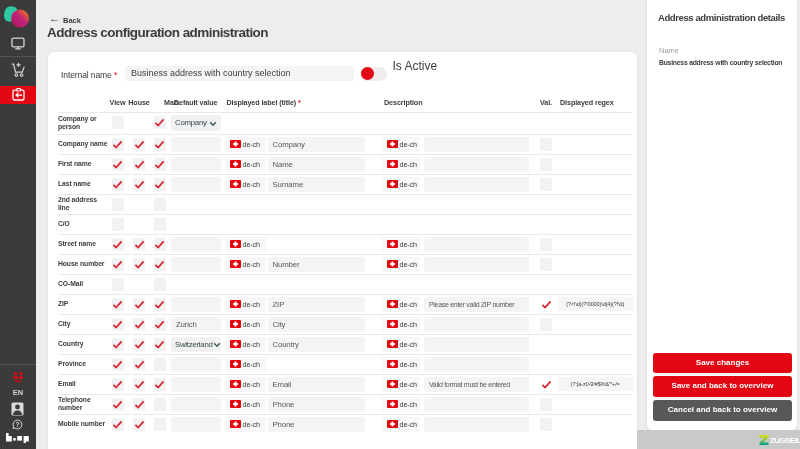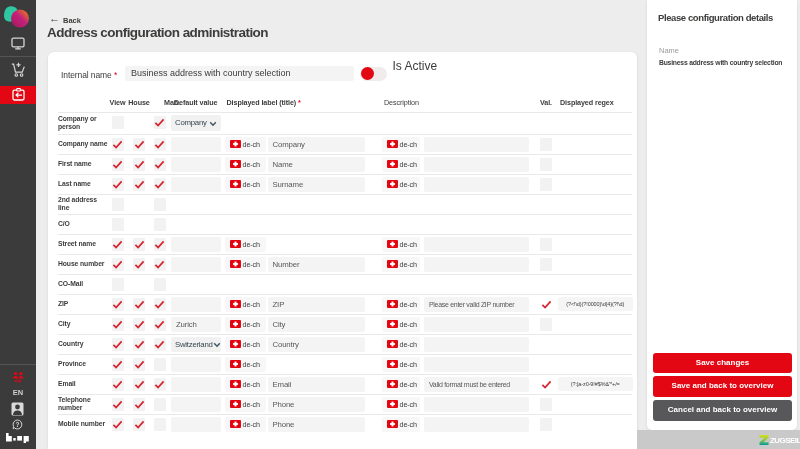--- a/index.html
+++ b/index.html
@@ -14,21 +14,21 @@
 <div class="abs" style="left:61px;top:69.5px;font-size:8.5px;letter-spacing:-0.1px;color:#3c3c3b">Internal name <span style="color:#e30613">*</span></div>
 <div class="abs" style="left:125px;top:66px;width:229px;height:15px;background:#f4f4f4;border-radius:2px;font-size:9px;color:#3c3c3b;line-height:15px;padding-left:6px">Business address with country selection</div>
 <div class="abs" style="left:360px;top:66.5px;width:27px;height:14px;background:#f0ecec;border-radius:7px"></div>
 <div class="abs" style="left:361px;top:67px;width:13px;height:13px;background:#e30613;border-radius:50%"></div>
 <div class="abs" style="left:392.5px;top:59px;font-size:12px;color:#3c3c3b">Is Active</div>
 <div style="position:absolute;top:97.5px;font-size:7.2px;letter-spacing:-0.1px;font-weight:bold;color:#3c3c3b;left:97.5px;width:40px;text-align:center;">View</div>
 <div style="position:absolute;top:97.5px;font-size:7.2px;letter-spacing:-0.1px;font-weight:bold;color:#3c3c3b;left:119px;width:40px;text-align:center;">House</div>
 <div style="position:absolute;top:97.5px;font-size:7.2px;letter-spacing:-0.1px;font-weight:bold;color:#3c3c3b;left:140px;width:40px;text-align:right;">Man.</div>
 <div style="position:absolute;top:97.5px;font-size:7.2px;letter-spacing:-0.1px;font-weight:bold;color:#3c3c3b;left:174px;">Default value</div>
 <div style="position:absolute;top:97.5px;font-size:7.2px;letter-spacing:-0.1px;font-weight:bold;color:#3c3c3b;left:226.5px;">Displayed label (title) <span style="color:#e30613">*</span></div>
-<div style="position:absolute;top:97.5px;font-size:7.2px;letter-spacing:-0.1px;font-weight:normal;color:#3c3c3b;left:384px;">Description</div>
+<div style="position:absolute;top:97.5px;font-size:7.2px;letter-spacing:-0.1px;font-weight:bold;color:#3c3c3b;left:384px;">Description</div>
 <div style="position:absolute;top:97.5px;font-size:7.2px;letter-spacing:-0.1px;font-weight:bold;color:#3c3c3b;left:526px;width:40px;text-align:center;">Val.</div>
 <div style="position:absolute;top:97.5px;font-size:7.2px;letter-spacing:-0.1px;font-weight:bold;color:#3c3c3b;left:560px;">Displayed regex</div>
 <div class="abs" style="left:58px;top:111.5px;width:574px;height:1px;background:#e9e9e9"></div>
 <div class="abs" style="left:58px;top:134px;width:574px;height:1px;background:#e9e9e9"></div>
 <div class="abs" style="left:58px;top:154px;width:574px;height:1px;background:#e9e9e9"></div>
 <div class="abs" style="left:58px;top:174px;width:574px;height:1px;background:#e9e9e9"></div>
 <div class="abs" style="left:58px;top:194px;width:574px;height:1px;background:#e9e9e9"></div>
 <div class="abs" style="left:58px;top:214px;width:574px;height:1px;background:#e9e9e9"></div>
 <div class="abs" style="left:58px;top:234px;width:574px;height:1px;background:#e9e9e9"></div>
 <div class="abs" style="left:58px;top:254px;width:574px;height:1px;background:#e9e9e9"></div>
@@ -424,21 +424,21 @@
 <div style="position:absolute;left:267.5px;top:416.5px;width:97px;height:15px;background:#f4f4f4;border-radius:2px;font-size:7.8px;letter-spacing:-0.15px;color:#58585a;line-height:15px;padding-left:5px;white-space:nowrap;overflow:hidden">Phone</div>
 <div style="position:absolute;left:382px;top:416.5px;width:38px;height:15px;background:#f7f7f7;border-radius:2px"></div>
     <svg style="position:absolute;left:386.5px;top:420px" width="11" height="8" viewBox="0 0 11 8">
       <rect width="11" height="8" rx="1" fill="#e30613"></rect>
       <rect x="4.5" y="1.6" width="2" height="4.8" fill="#fff"></rect>
       <rect x="3.1" y="3" width="4.8" height="2" fill="#fff"></rect>
     </svg>
     <div style="position:absolute;left:399.5px;top:419.7px;font-size:7.2px;letter-spacing:-0.1px;color:#3c3c3b">de-ch</div>
 <div style="position:absolute;left:424px;top:416.5px;width:105px;height:15px;background:#f4f4f4;border-radius:2px;font-size:7.8px;letter-spacing:-0.15px;color:#58585a;line-height:15px;padding-left:5px;white-space:nowrap;overflow:hidden"></div>
 <div style="position:absolute;left:540.0px;top:417.5px;width:12px;height:13px;background:#f2f2f2;border-radius:1px"></div>
-<div class="abs" style="left:658px;top:12px;font-size:9.5px;font-weight:bold;color:#3c3c3b;letter-spacing:-0.4px;white-space:nowrap">Please configuration details</div>
+<div class="abs" style="left:658px;top:12px;font-size:9.5px;font-weight:bold;color:#3c3c3b;letter-spacing:-0.4px;white-space:nowrap">Address administration details</div>
 <div class="abs" style="left:659px;top:45.5px;font-size:7.5px;color:#9b9b9b">Name</div>
 <div class="abs" style="left:659px;top:59px;font-size:6.8px;font-weight:bold;color:#3c3c3b;letter-spacing:-0.22px;white-space:nowrap">Business address with country selection</div>
 <div class="abs" style="left:653px;top:376.3px;width:139px;height:20.5px;background:#e30613;border-radius:3px;color:#fff;font-size:8px;font-weight:bold;text-align:center;line-height:20.5px">Save and back to overview</div>
 <div class="abs" style="left:653px;top:352.5px;width:139px;height:20.5px;background:#e30613;border-radius:3px;color:#fff;font-size:8px;font-weight:bold;text-align:center;line-height:20.5px">Save changes</div>
 <div class="abs" style="left:653px;top:400.2px;width:139px;height:20.5px;background:#58585a;border-radius:3px;color:#fff;font-size:8px;font-weight:bold;text-align:center;line-height:20.5px">Cancel and back to overview</div>
 <svg class="abs" style="left:758.5px;top:435px" width="10" height="10" viewBox="0 0 10 10">
 <defs>
         <linearGradient id="zg" x1="0" y1="0" x2="0" y2="1">
           <stop offset="0" stop-color="#d7df23"></stop>
           <stop offset="0.5" stop-color="#8cc63f"></stop>

